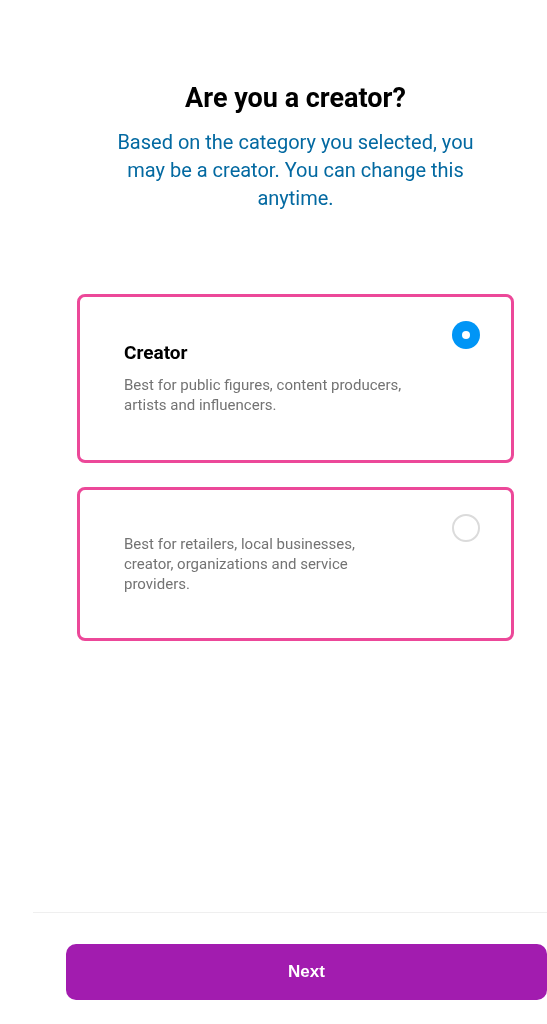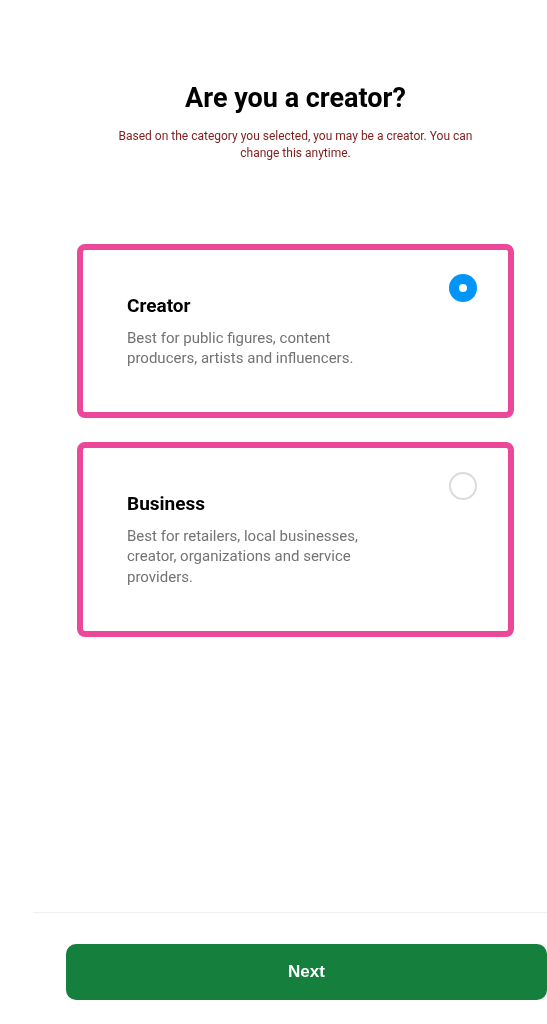--- a/index.html
+++ b/index.html
@@ -28,31 +28,31 @@
     }
     
     .title {
       font-size: 27px;
       font-weight: 700;
       color: #000000;
       margin-bottom: 14px;
     }
     
     .subtitle {
-      font-size: 12px;
-      color: #7f1d1d;
+      font-size: 20px;
+      color: #0369a1;
       line-height: 1.4;
     }
     
     .options {
       margin-top: 82px;
     }
     
     .option-card {
-      border: 6px solid #ec4899;
+      border: 3px solid #ec4899;
       border-radius: 8px;
       padding: 22px 20px 22px 22px;
       margin-bottom: 24px;
       display: flex;
       align-items: flex-start;
       justify-content: space-between;
       cursor: pointer;
     }
     
     .option-text {
@@ -106,21 +106,21 @@
       bottom: 0;
       left: 0;
       right: 0;
       border-top: 1px solid #efefef;
       padding: 20px 22px 24px;
       background: #ffffff;
     }
     
     .next-button {
       width: 100%;
-      background: #15803d;
+      background: #a21caf;
       color: #ffffff;
       border: none;
       border-radius: 10px;
       padding: 18px 0;
       font-size: 17px;
       font-weight: 600;
       cursor: pointer;
       text-align: center;
     }
   </style>
@@ -137,21 +137,20 @@
     <div class="option-card">
       <div class="option-text">
         <div class="option-title">Creator</div>
         <div class="option-description">Best for public figures, content producers, artists and influencers.</div>
       </div>
       <div class="radio radio-selected"></div>
     </div>
 
     <div class="option-card">
       <div class="option-text">
-        <div class="option-title">Business</div>
         <div class="option-description">Best for retailers, local businesses, creator, organizations and service providers.</div>
       </div>
       <div class="radio radio-unselected"></div>
     </div>
   </div>
 </div>
 
 <div class="footer">
   <button class="next-button">Next</button>
 </div>

